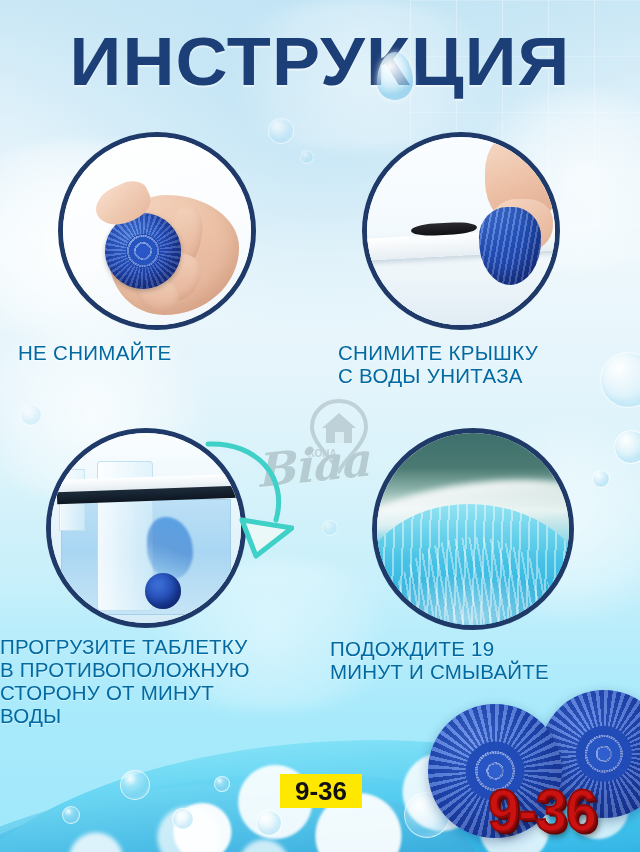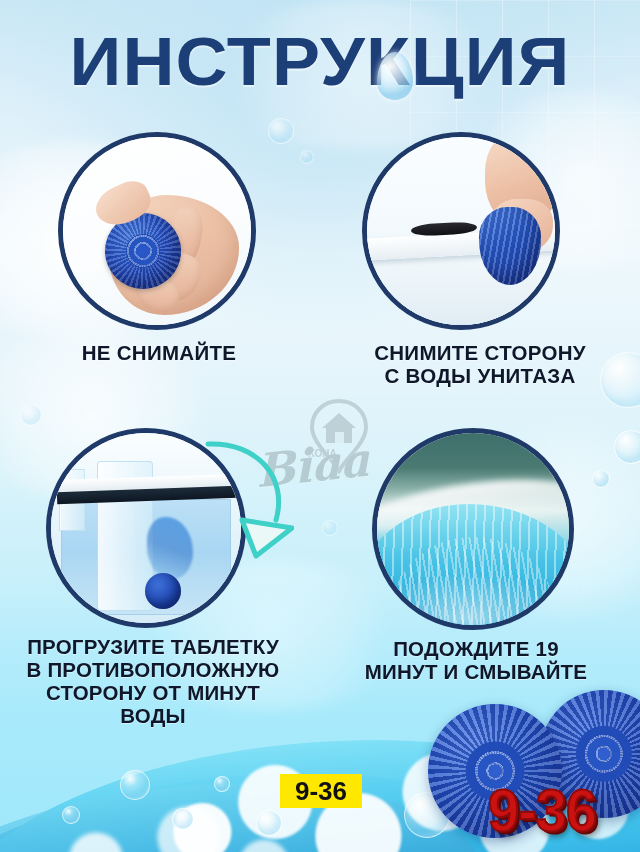--- a/index.html
+++ b/index.html
@@ -246,22 +246,22 @@
   }
   .rim{
     position:absolute; left:-8%; top:26%; width:118%; height:22%;
     background:linear-gradient(180deg, rgba(255,255,255,.92), rgba(225,240,240,.55));
     border-radius:50% 50% 40% 40% / 70% 70% 30% 30%;
     filter:blur(3px); transform:rotate(-7deg);
   }
 
   
   .cap{
-    position:absolute; z-index:6; text-align:center;
-    color:#0f172a; font-weight:700; line-height:1.12;
+    position:absolute; z-index:6; 
+    color:#0369a1; font-weight:400; line-height:1.12;
     font-family:"Liberation Sans", sans-serif;
     text-shadow:0 1px 0 rgba(255,255,255,.45);
   }
   .cap1{ left:18px;  top:342px; width:282px; font-size:20.5px; letter-spacing:.3px;}
   .cap2{ left:338px; top:342px; width:284px; font-size:20.5px; letter-spacing:.3px;}
   .cap3{ left:0;   top:636px; width:306px; font-size:20.5px; letter-spacing:.2px;}
   .cap4{ left:330px; top:638px; width:292px; font-size:20.5px; letter-spacing:.2px;}
 
   
   .wm{ position:absolute; left:252px; top:398px; width:150px; height:112px; z-index:4; opacity:.38; }
@@ -373,21 +373,21 @@
     <div class="valve"></div>
     <div class="tank-body"></div>
     <div class="tank-top"></div>
     <div class="lid-dark"></div>
     <div class="arm"></div>
     <div class="hand2"></div>
     <div class="tablet2"></div>
   </div>
 </div>
 <div class="cap cap2">
-  <div>СНИМИТЕ СТОРОНУ</div>
+  <div>СНИМИТЕ КРЫШКУ</div>
   <div>С ВОДЫ УНИТАЗА</div>
 </div>
 
 <div class="photo p3">
   <div class="inner">
     <div class="ph3-bg"></div>
     <div class="water-body"></div>
     <div class="col"></div>
     <div class="col2"></div>
     <div class="cut-lid"></div>

